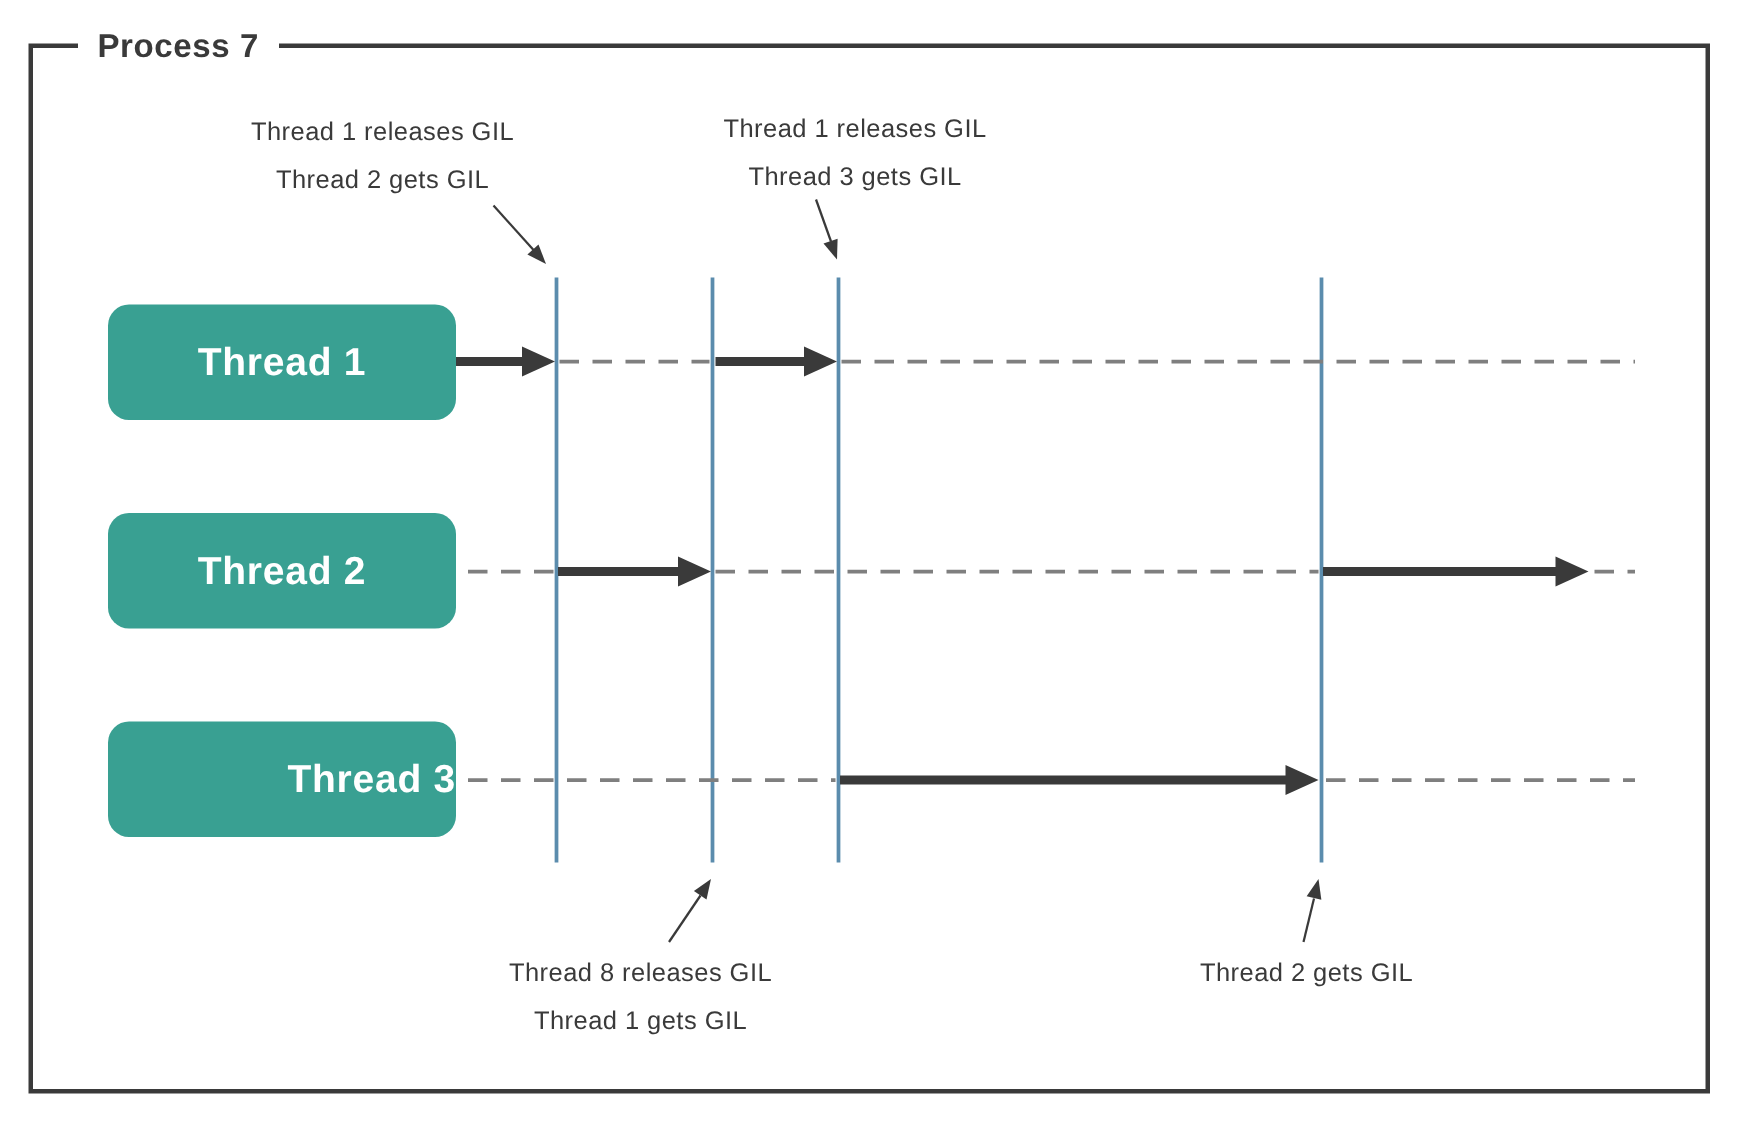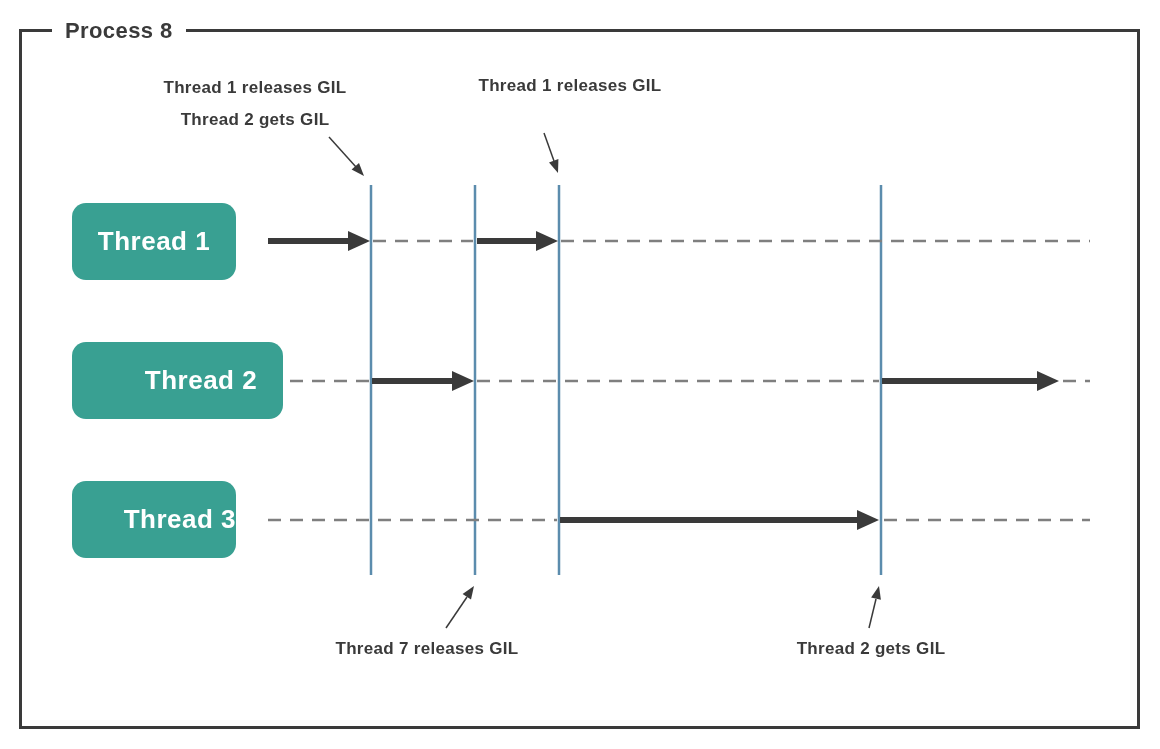--- a/index.html
+++ b/index.html
@@ -43,61 +43,61 @@
     position: absolute;
     left: 0;
     top: 0;
     width: 1160px;
     height: 749px;
     z-index: 1;
   }
   .thread-box {
     position: absolute;
     left: 72px;
-    width: 164px;
+    width: 232px;
     height: 77px;
     background: #39a092;
     border-radius: 14px;
     color: #ffffff;
     font-size: 26px;
     font-weight: bold;
     letter-spacing: 0.5px;
     display: flex;
     align-items: center;
     justify-content: center;
     z-index: 2;
   }
   .thread-box.t1 { top: 203px; }
-  .thread-box.t2 { top: 342px; padding-left: 47px; }
+  .thread-box.t2 { top: 342px; }
   .thread-box.t3 { top: 481px; justify-content: flex-end; }
   .annotation {
     position: absolute;
     width: 280px;
     text-align: center;
     color: #3a3a3a;
     font-size: 17px;
-    font-weight: bold;
+    font-weight: normal;
     letter-spacing: 0.3px;
     line-height: 32px;
     z-index: 2;
     white-space: nowrap;
   }
   .annotation.top-left  { left: 115px; top: 72px; }
   .annotation.top-right { left: 430px; top: 70px; }
   .annotation.bottom-left  { left: 287px; top: 633px; }
   .annotation.bottom-right { left: 731px; top: 633px; }
 </style>
 </head>
 <body>
 
 <div class="canvas">
 
   <div class="frame"></div>
 
-  <div class="legend">Process 8</div>
+  <div class="legend">Process 7</div>
 
   <svg class="diagram-svg" viewBox="0 0 1160 749" xmlns="http://www.w3.org/2000/svg">
 
     <g stroke-width="2.5" stroke="#5b8cad">
       <line x1="371" y1="185" x2="371" y2="575"></line>
       <line x1="475" y1="185" x2="475" y2="575"></line>
       <line x1="559" y1="185" x2="559" y2="575"></line>
       <line x1="881" y1="185" x2="881" y2="575"></line>
     </g>
 
@@ -150,21 +150,23 @@
   <div class="thread-box t3">
     <span>Thread 3</span>
   </div>
 
   <div class="annotation top-left">
     <div>Thread 1 releases GIL</div>
     <div>Thread 2 gets GIL</div>
   </div>
   <div class="annotation top-right">
     <div>Thread 1 releases GIL</div>
+    <div>Thread 3 gets GIL</div>
   </div>
   <div class="annotation bottom-left">
-    <div>Thread 7 releases GIL</div>
+    <div>Thread 8 releases GIL</div>
+    <div>Thread 1 gets GIL</div>
   </div>
   <div class="annotation bottom-right">
     <div>Thread 2 gets GIL</div>
   </div>
 
 </div>
 
 </body></html>

